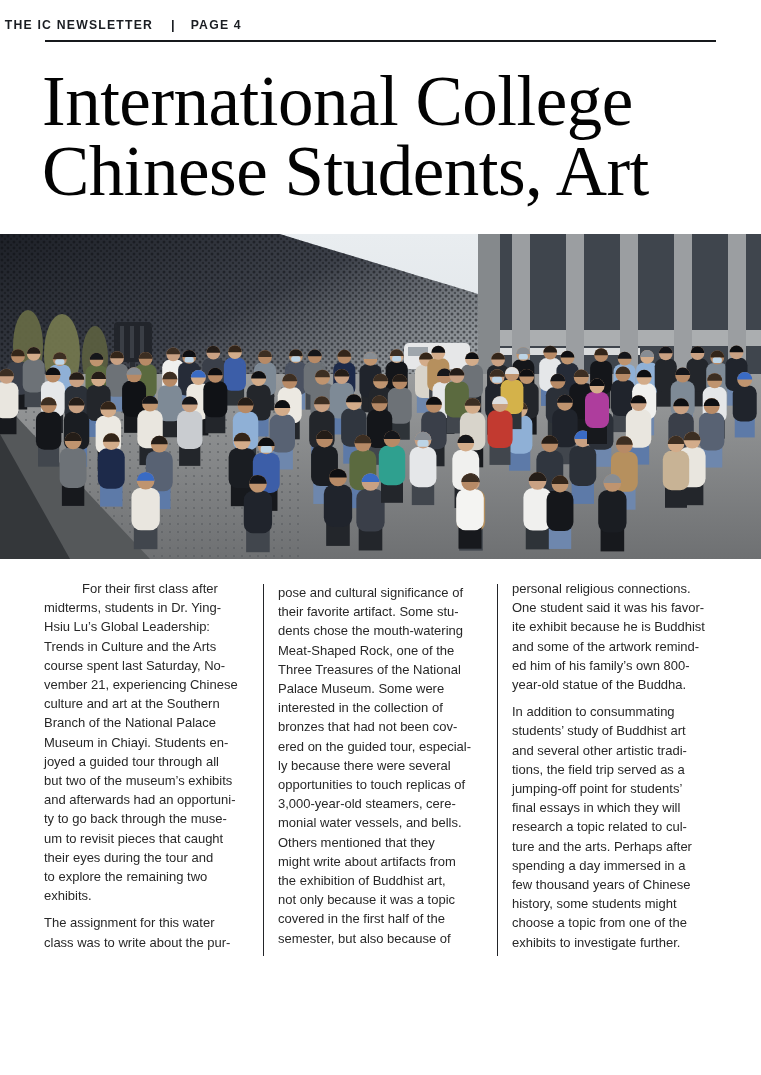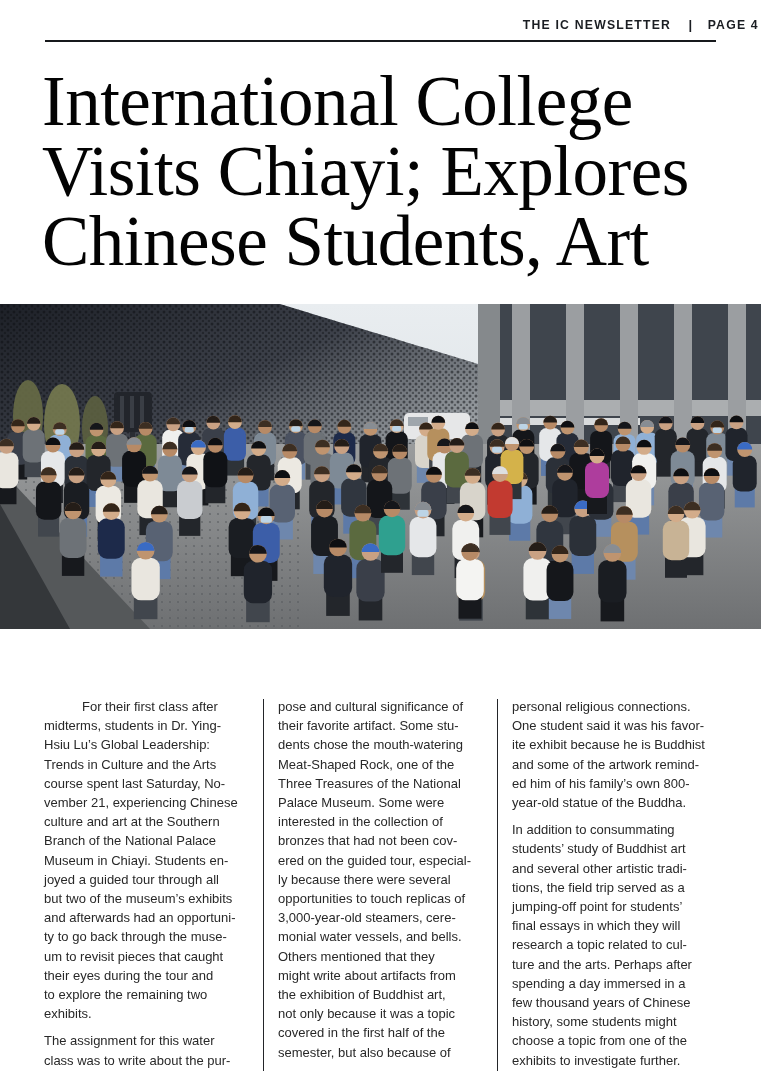--- a/index.html
+++ b/index.html
@@ -1,55 +1,54 @@
 <!DOCTYPE html>
 <html><head>
 <meta charset="utf-8">
 <style>
   html,body{margin:0;padding:0;background:#ffffff;}
   body{width:761px;height:1075px;overflow:hidden;font-family:"Liberation Sans",sans-serif;}
   .page{width:761px;height:1075px;position:relative;background:#fff;}
 
   
-  .masthead{padding-top:15px;text-align:right;color:#1a1d22;}
+  .masthead{padding-top:15px;text-align:left;color:#1a1d22;}
   .masthead span{font-size:13px;font-weight:700;letter-spacing:1.3px;display:inline-block;transform:scaleX(.94);}
   .masthead .sep{margin:0 13px;transform:none;}
   .header-rule{margin:7px 45px 0 45px;border:none;border-top:2px solid #17191c;height:0;}
 
   
   h1{margin:24px 42px 0 42px;font-family:"Liberation Serif",serif;font-weight:400;
      font-size:71px;line-height:70px;letter-spacing:-0.5px;color:#030303;}
   h1 span{display:block;}
 
   
   figure.photo{margin:28px 0 0 0;width:761px;height:325px;overflow:hidden;}
   figure.photo svg{display:block;}
 
   
-  main.columns{margin:68px 44px 0 44px;display:flex;align-items:flex-start;}
+  main.columns{margin:20px 44px 0 44px;display:flex;align-items:center;}
   .col{width:205px;font-size:13px;line-height:19.2px;color:#282828;letter-spacing:0;}
   .col p{margin:0 0 8px 0;white-space:pre;}
   .col p.indent{text-indent:38px;}
   .vrule{width:1px;height:372px;background:#232529;margin:2px 14px 0 14px;flex:none;}
 </style>
 </head>
 <body>
 
 <div class="page">
 
   <header>
     <div class="masthead">
       <span>THE IC NEWSLETTER</span><span class="sep">|</span><span>PAGE 4</span>
     </div>
     <hr class="header-rule">
   </header>
 
   <h1>
     <span>International College</span>
-    <span>Visits Chiayi; Explores</span>
     <span>Chinese Students, Art</span>
   </h1>
 
   <figure class="photo" role="img" aria-label="Large group photo of International College students posing on a plaza in front of the dark honeycomb facade of the Southern Branch of the National Palace Museum in Chiayi, with a modern gray pillared building at right">
     <svg id="photo-svg" width="761" height="325" viewBox="0 0 761 325" xmlns="http://www.w3.org/2000/svg">
       <defs>
         <linearGradient id="skyg" x1="0" y1="0" x2="0" y2="1">
           <stop offset="0" stop-color="#e9edf0"></stop>
           <stop offset="1" stop-color="#d2d9de"></stop>
         </linearGradient>

